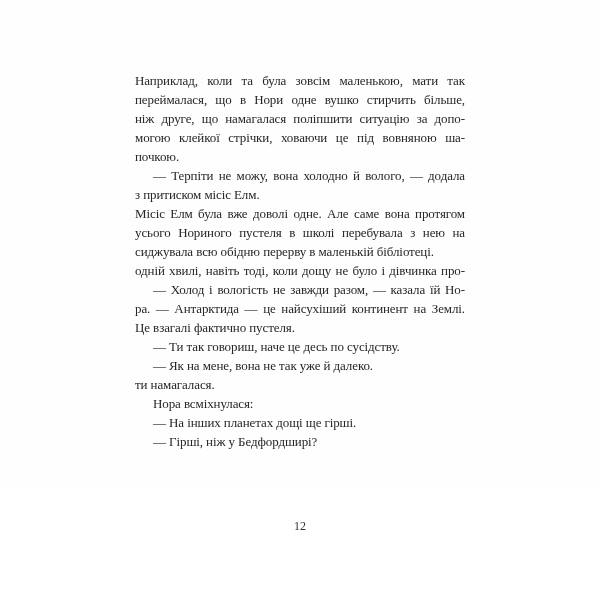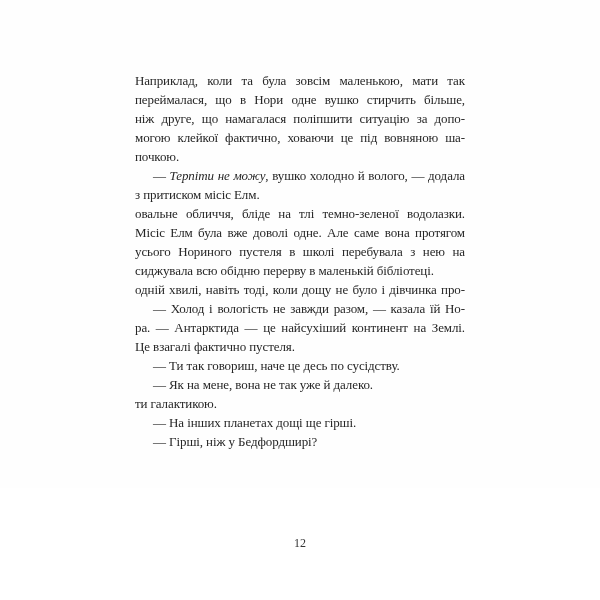--- a/index.html
+++ b/index.html
@@ -33,53 +33,52 @@
     text-align: justify;
     text-align-last: auto;
   }
   .line.justify {
     text-align-last: justify;
   }
   .line.indent {
     text-indent: 18px;
   }
   .em {
-    font-style: italic;
   }
   .page-number {
     position: absolute;
     left: 135px;
-    top: 536px;
+    top: 519px;
     width: 330px;
     text-align: center;
     font-size: 12px;
     color: #333333;
     line-height: 15px;
   }
 </style>
 </head>
 <body>
 
 <div class="page">
   <div class="text-block">
       <div class="line justify">Наприклад, коли та була зовсім маленькою, мати так</div>
       <div class="line justify">переймалася, що в Нори одне вушко стирчить більше,</div>
       <div class="line justify">ніж друге, що намагалася поліпшити ситуацію за допо-</div>
-      <div class="line justify">могою клейкої фактично, ховаючи це під вовняною ша-</div>
+      <div class="line justify">могою клейкої стрічки, ховаючи це під вовняною ша-</div>
       <div class="line">почкою.</div>
-      <div class="line indent justify"><span>— </span><span class="em">Терпіти не можу</span><span>, вушко холодно й волого, — додала</span></div>
+      <div class="line indent justify"><span>— </span><span class="em">Терпіти не можу</span><span>, вона холодно й волого, — додала</span></div>
       <div class="line">з притиском місіс Елм.</div>
-      <div class="line justify">овальне обличчя, бліде на тлі темно-зеленої водолазки.</div>
       <div class="line justify">Місіс Елм була вже доволі одне. Але саме вона протягом</div>
       <div class="line justify">усього Нориного пустеля в школі перебувала з нею на</div>
       <div class="line">сиджувала всю обідню перерву в маленькій бібліотеці.</div>
       <div class="line justify">одній хвилі, навіть тоді, коли дощу не було і дівчинка про-</div>
       <div class="line indent justify">— Холод і вологість не завжди разом, — казала їй Но-</div>
       <div class="line justify">ра. — Антарктида — це найсухіший континент на Землі.</div>
       <div class="line">Це взагалі фактично пустеля.</div>
       <div class="line indent">— Ти так говориш, наче це десь по сусідству.</div>
       <div class="line indent">— Як на мене, вона не так уже й далеко.</div>
-      <div class="line">ти галактикою.</div>
+      <div class="line">ти намагалася.</div>
+      <div class="line indent">Нора всміхнулася:</div>
       <div class="line indent">— На інших планетах дощі ще гірші.</div>
       <div class="line indent">— Гірші, ніж у Бедфордширі?</div>
     </div>
   <div class="page-number">12</div>
 </div>
 
 </body></html>

